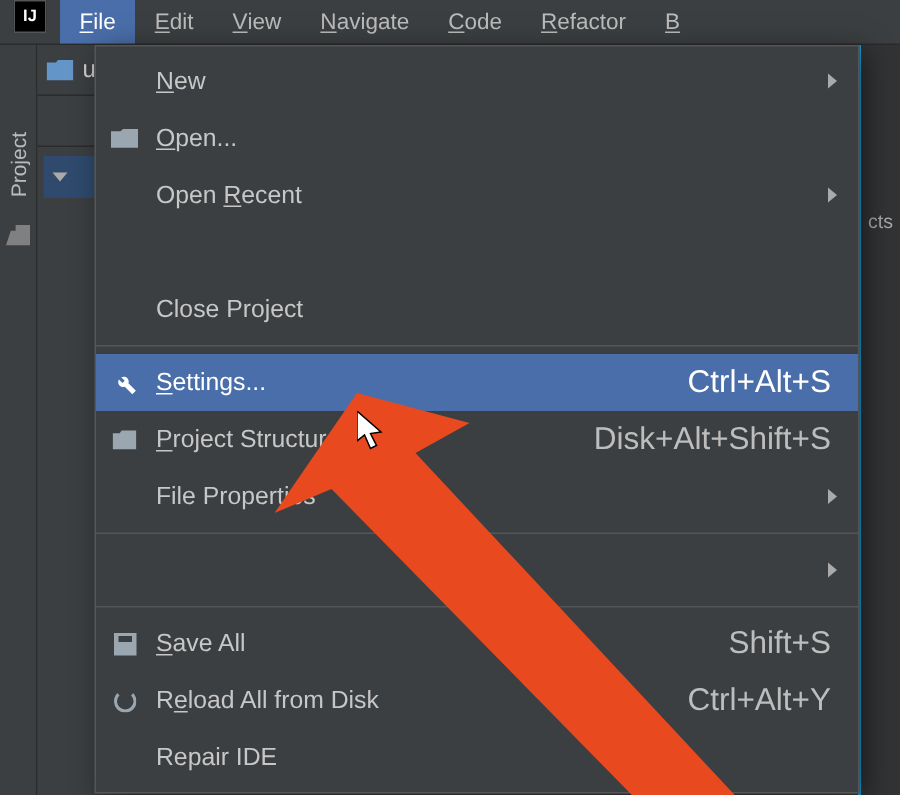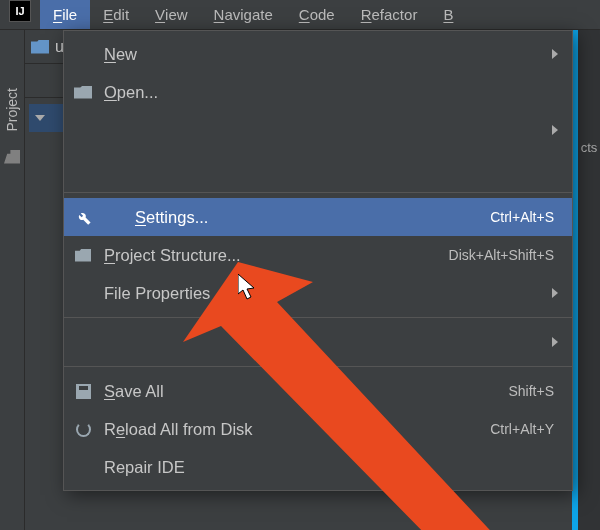--- a/index.html
+++ b/index.html
@@ -112,21 +112,21 @@
     .chevron-down {
       width: 0; height: 0;
       border-left: 5px solid transparent;
       border-right: 5px solid transparent;
       border-top: 6px solid #aaa;
     }
     
     .right-pad {
       width: 28px;
       background: #313335;
-      border-left: 6px solid #0ea5e9;
+      border-left: 2px solid #0ea5e9;
       display: flex;
       flex-direction: column;
       align-items: center;
       padding-top: 110px;
       gap: 6px;
       font-size: 13px;
       color: #aaa;
       margin-left: 41px;
     }
     
@@ -147,30 +147,29 @@
       display: flex;
       align-items: center;
       padding: 0 18px 0 8px;
       font-size: 16.5px;
       color: #c7c7c7;
       position: relative;
     }
     .dd-item.highlight {
       background: #4a6ea9;
       color: #ffffff;
-      gap: 31px;
     }
     .dd-icon {
       width: 22px; height: 18px;
       margin-right: 10px;
       flex-shrink: 0;
       display: flex; align-items: center; justify-content: center;
     }
     .dd-label { flex: 1; }
-    .dd-shortcut { font-size: 14px; color: #bdbdbd; }
+    .dd-shortcut { font-size: 21px; color: #bdbdbd; }
     .dd-item.highlight .dd-shortcut { color: #fff; }
     .dd-submenu {
       width: 0; height: 0;
       border-top: 5px solid transparent;
       border-bottom: 5px solid transparent;
       border-left: 6px solid #aaa;
       position: absolute; right: 14px;
     }
     .dd-sep {
       height: 1px;
@@ -253,24 +252,29 @@
       <span class="dd-submenu"></span>
     </div>
     <div class="dd-item">
       <span class="dd-icon">
         <span class="ic-folder"></span>
       </span>
       <span class="dd-label"><span class="underline">O</span>pen...</span>
     </div>
     <div class="dd-item">
       <span class="dd-icon"></span>
+      <span class="dd-label">Open <span class="underline">R</span>ecent</span>
       <span class="dd-submenu"></span>
     </div>
     <div class="dd-item">
       <span class="dd-icon"></span>
+    </div>
+    <div class="dd-item">
+      <span class="dd-icon"></span>
+      <span class="dd-label">Close Pro<span class="underline">j</span>ect</span>
     </div>
     <div class="dd-sep"></div>
     <div class="dd-item highlight">
       <span class="dd-icon">
         <svg width="17" height="17" viewBox="0 0 24 24">
           <path fill="#ffffff" d="M22 19l-7-7c.6-1.6.3-3.5-1-4.8-1.6-1.6-4-1.8-5.8-.8l3.3 3.3-2.1 2.1L6 8.5c-1 1.8-.8 4.2.8 5.8 1.3 1.3 3.2 1.6 4.8 1l7 7 3.4-3.3z"></path>
         </svg>
       </span>
       <span class="dd-label"><span class="underline">S</span>ettings...</span>
       <span class="dd-shortcut">Ctrl+Alt+S</span>

